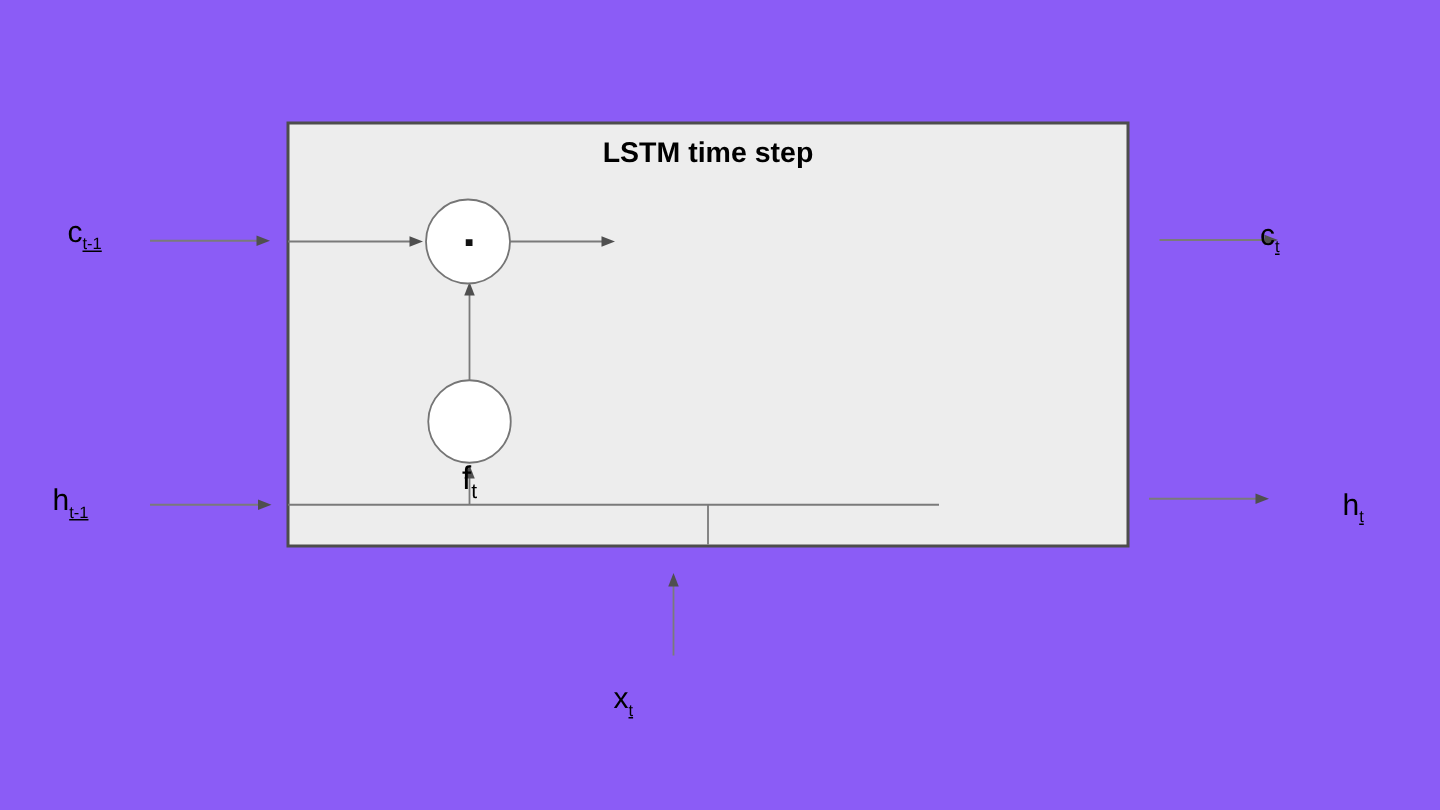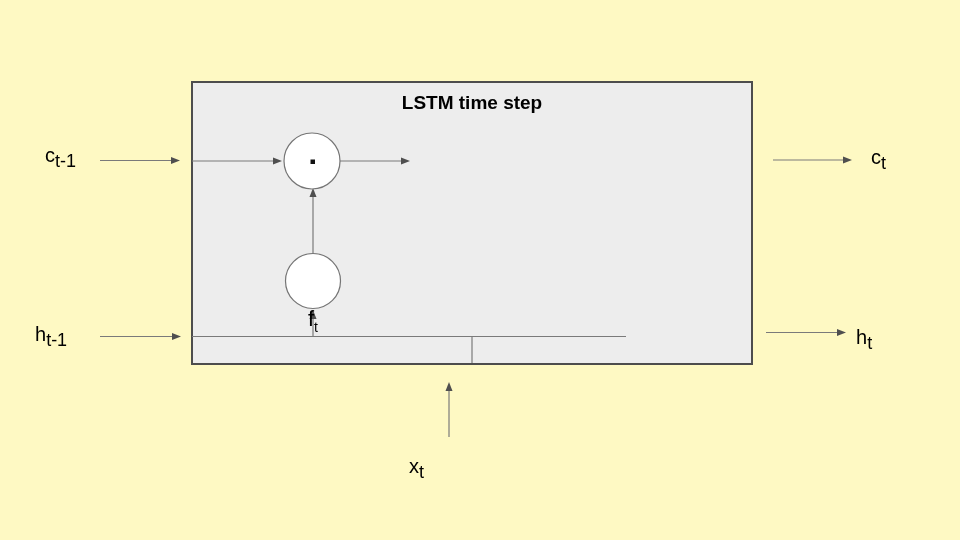--- a/index.html
+++ b/index.html
@@ -1,38 +1,39 @@
 <!DOCTYPE html>
 <html style="--box-fill: #ededed; --box-border: #4d4d4d; --line: #7a7a7a; --arrowhead: #4f4f4f; --node-fill: #ffffff; --node-border: #757575; --text: #000000;"><head>
 <meta charset="utf-8">
 <style>
   * { margin: 0; padding: 0; box-sizing: border-box; }
   html, body { width: 960px; height: 540px; background: #ffffff; overflow: hidden; }
   body { font-family: "Liberation Sans", sans-serif; color: var(--text, #000); }
 
-  .canvas { position: relative; width: 960px; height: 540px; background: #fef9c3; }
+  .canvas { position: relative; width: 960px; height: 540px; background: #8b5cf6; }
 
   svg.diagram { position: absolute; left: 0; top: 0; width: 960px; height: 540px; }
 
   .lstm-box { fill: var(--box-fill, #ededed); stroke: var(--box-border, #4d4d4d); stroke-width: 2; }
   .node { fill: var(--node-fill, #ffffff); stroke: var(--node-border, #757575); stroke-width: 1.2; }
   .flow-line { stroke: var(--line, #7a7a7a); stroke-width: 1.2; fill: none; }
   .arrow-head { fill: var(--arrowhead, #4f4f4f); stroke: none; }
   .op-dot { fill: #111111; }
 
   .lbl {
     position: absolute;
     line-height: 1;
     font-size: 20px;
     color: var(--text, #000);
     white-space: nowrap;
   }
   .lbl .sub {
-    font-size: 18px;
+    font-size: 11px;
     vertical-align: -5px;
+    text-decoration: underline;
   }
 
   .box-title {
     position: absolute;
     left: 191px;
     top: 93px;
     width: 562px;
     text-align: center;
     font-size: 19px;
     font-weight: 700;
@@ -109,25 +110,25 @@
   </div>
 
   <div class="lbl" style="left:45px; top:145px;">
     <span>c</span><span class="sub">t-1</span>
   </div>
 
   <div class="lbl" style="left:35px; top:324px;">
     <span>h</span><span class="sub">t-1</span>
   </div>
 
-  <div class="lbl" style="left:871px; top:147px;">
+  <div class="lbl" style="left:840px; top:147px;">
     <span>c</span><span class="sub">t</span>
   </div>
 
-  <div class="lbl" style="left:856px; top:327px;">
+  <div class="lbl" style="left:895px; top:327px;">
     <span>h</span><span class="sub">t</span>
   </div>
 
   <div class="lbl" style="left:409px; top:456px;">
     <span>x</span><span class="sub">t</span>
   </div>
 
 </div>
 
 </body></html>

